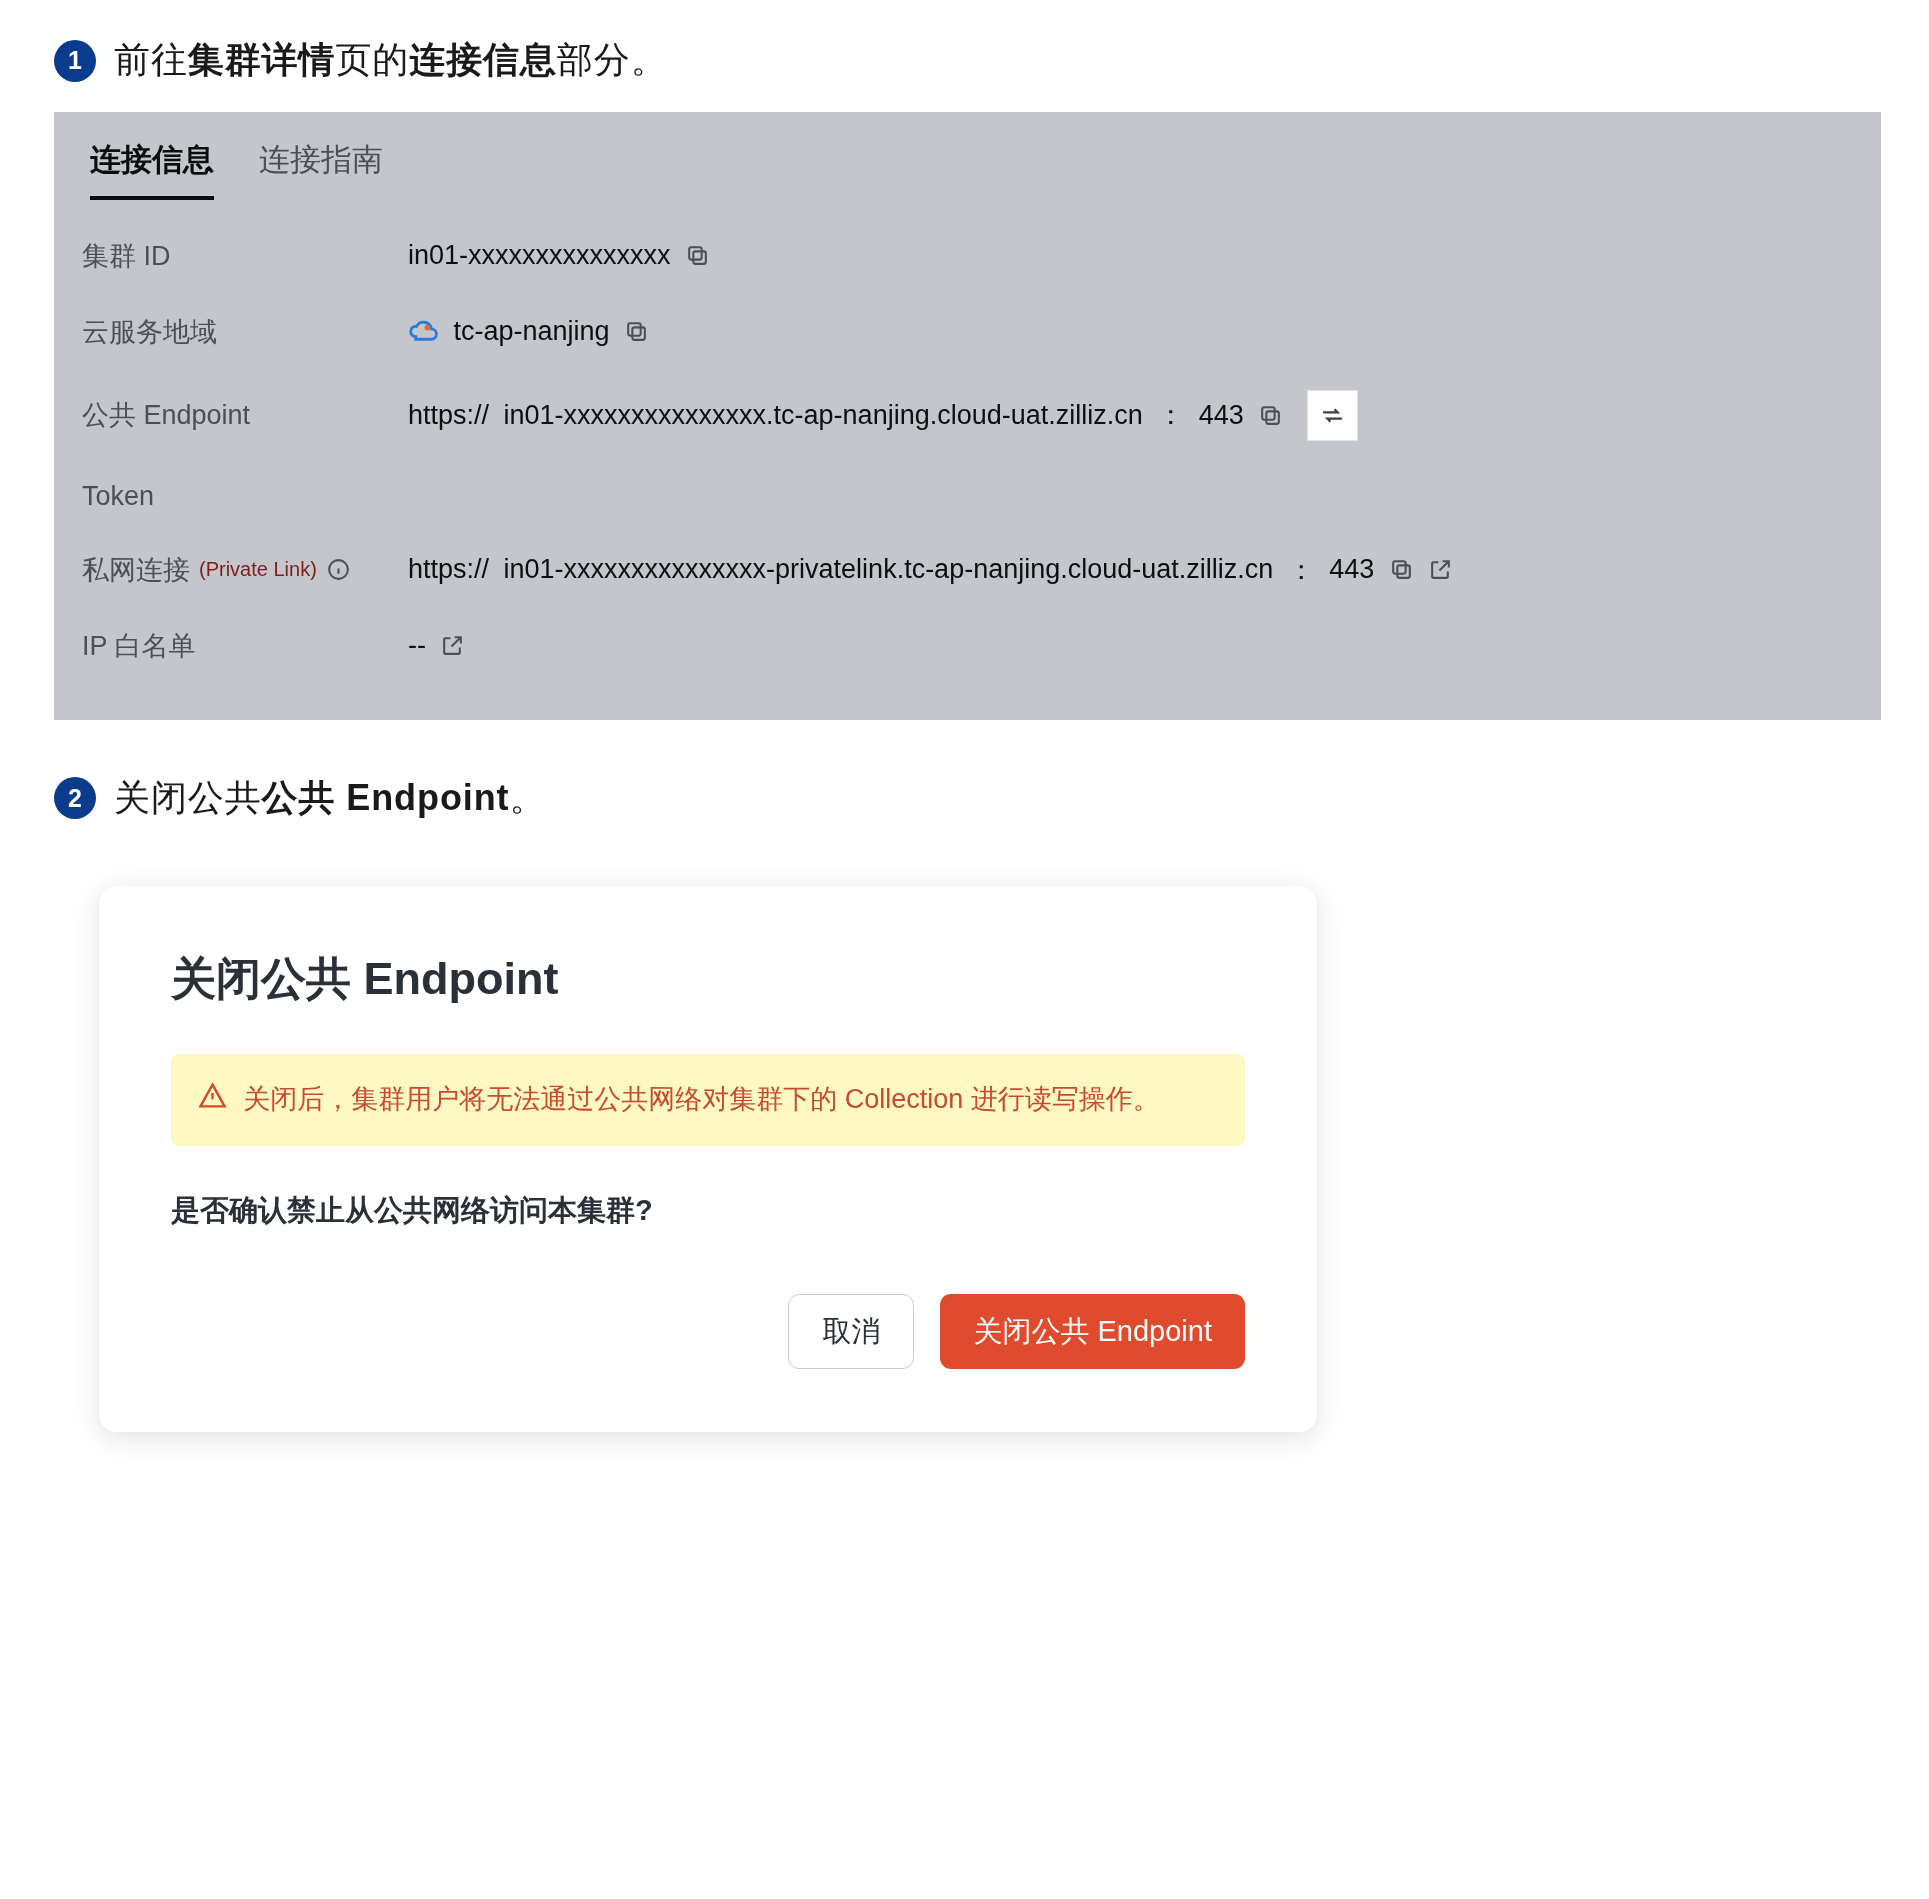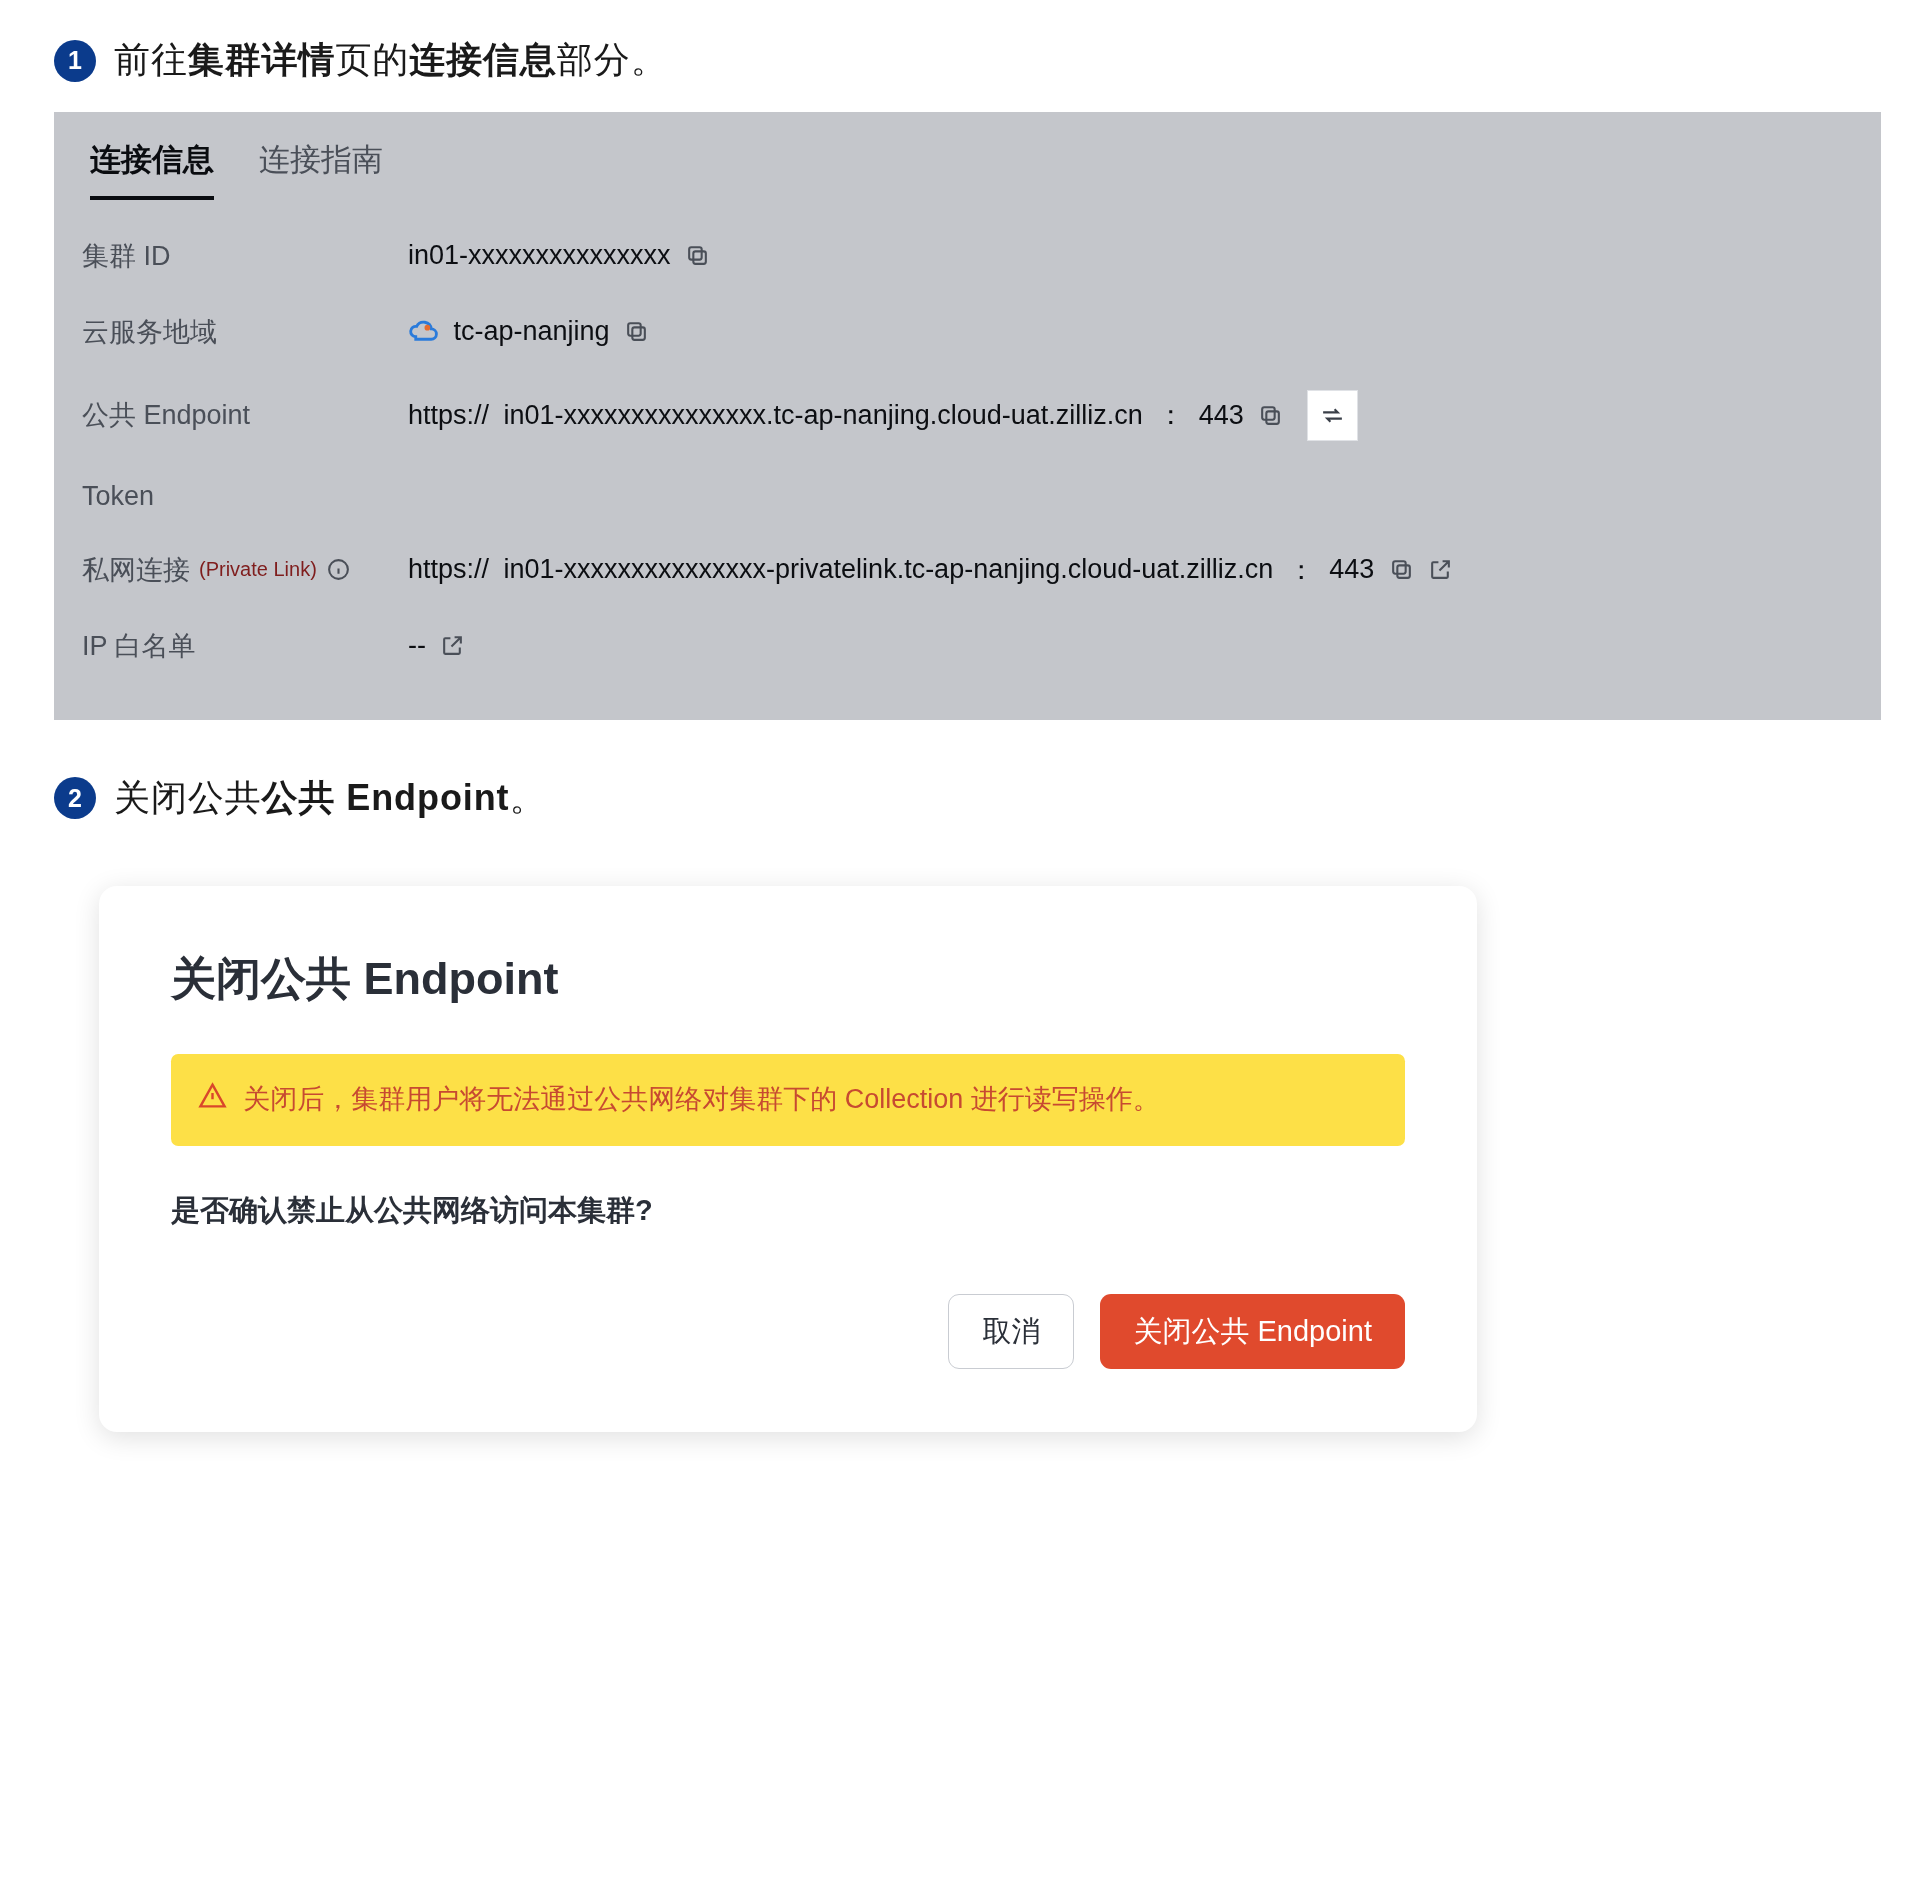--- a/index.html
+++ b/index.html
@@ -92,34 +92,34 @@
     justify-content: center;
     border: 0.9px solid #e0e2e6;
     margin-left: 9px;
   }
   .sep { color: #6b7078; padding: 0 12.7px; font-size: 27px; }
   .dots { letter-spacing: 1.8px; font-weight: 700; }
   .link-like { color: #1a1c20; }
   .step2 { margin-top: 54px; }
   .dialog {
     margin: 63px 0 0 45px;
-    width: 1378px;
+    width: 1218px;
     background: #ffffff;
     border-radius: 18px;
     box-shadow: 0 5.4px 27px rgba(0,0,0,0.12);
     padding: 63px 72px 63px 72px;
   }
   .dialog-title {
     font-size: 45px;
     font-weight: 600;
     color: #2a2f38;
     margin-bottom: 45px;
   }
   .alert {
-    background: #fde047;
+    background: #fef9c3;
     border-radius: 7.2px;
     padding: 23.5px 27px;
     display: flex;
     gap: 16.3px;
     margin-bottom: 45px;
   }
   .alert-icon { color: #d9472b; flex-shrink: 0; width: 29px; height: 29px; margin-top: 3.6px; }
   .alert-text { color: #c74a31; font-size: 27px; line-height: 1.7; }
   .dialog-body {
     font-size: 29px;

